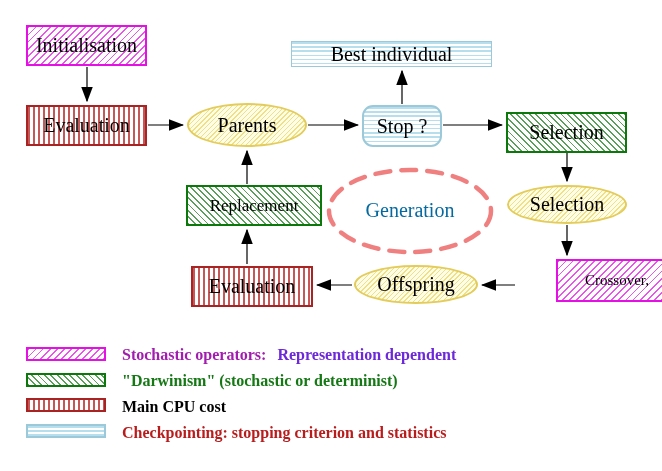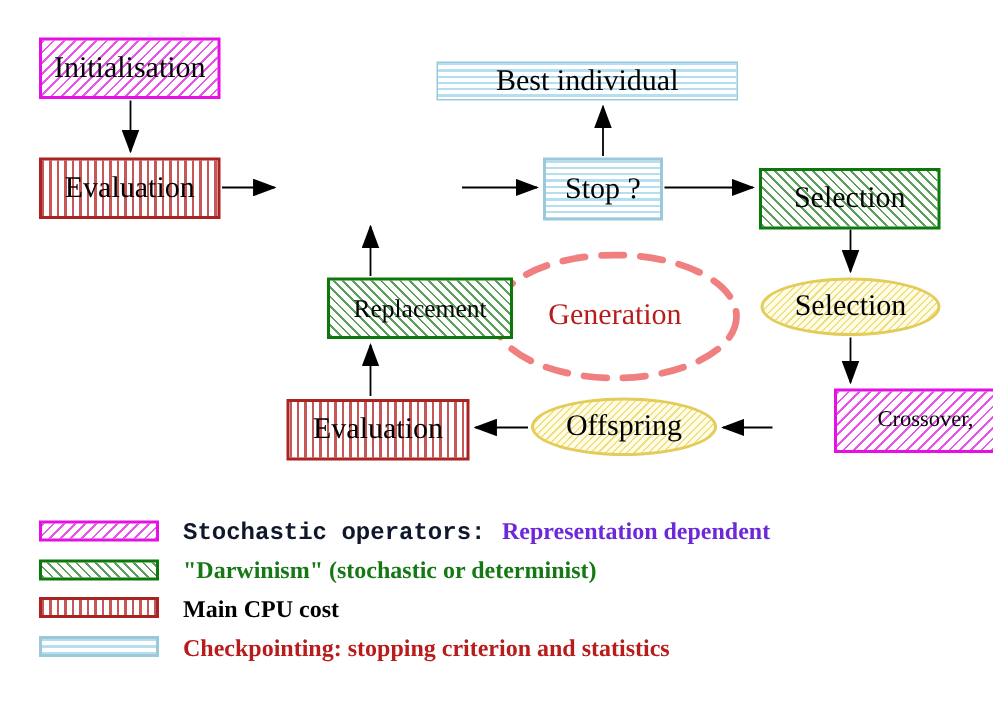--- a/index.html
+++ b/index.html
@@ -26,25 +26,25 @@
     background:repeating-linear-gradient(90deg,#c75757 0 1.6px,rgba(0,0,0,0) 1.6px 5px) #fff;
   }
   .p-cyan {
     border:2px solid #9cc9da;
     background:repeating-linear-gradient(180deg,#b5dfee 0 1.5px,rgba(0,0,0,0) 1.5px 4.2px) #fff;
   }
   .p-yellow {
     border:2px solid #e3cc5a; border-radius:50%;
     background:repeating-linear-gradient(135deg,#efe083 0 1px,rgba(0,0,0,0) 1px 3.4px) #fffce8;
   }
-  .rounded { border-radius:0;text-align:right; }
+  .rounded { border-radius:11px;text-align:right; }
   .small-two-line { font-size:15px; line-height:1.3; }
   .generation-label {
     position:absolute; left:348px; top:199px; width:124px; text-align:center;
-    color:#b91c1c; font-size:20px;
+    color:#0369a1; font-size:20px;
   }
   
   .sw { position:absolute; left:26px; width:80px; height:14px; box-sizing:border-box; }
   .lt { position:absolute; left:122px; font-size:16px; font-weight:bold; white-space:nowrap; }
   .lt .part2 { margin-left:11px; }
   .arrows { position:absolute; left:0; top:0; pointer-events:none; }
 </style>
 </head>
 <body>
 
@@ -71,20 +71,23 @@
   </svg>
 
   <div class="node p-magenta" style="left:26px;top:25px;width:121px;height:41px;">
     <span>Initialisation</span>
   </div>
 
   <div class="node p-red" style="left:26px;top:105px;width:121px;height:41px;">
     <span>Evaluation</span>
   </div>
 
+  <div class="node p-yellow" style="left:187px;top:103px;width:120px;height:44px;">
+    <span>Parents</span>
+  </div>
 
   <div class="node p-cyan" style="left:291px;top:41px;width:201px;height:26px;border-width:1.5px;">
     <span>Best individual</span>
   </div>
 
   <div class="node p-cyan rounded" style="left:362px;top:105px;width:80px;height:42px;">
     <span>Stop ?</span>
   </div>
 
   <div class="node p-green" style="left:506px;top:112px;width:121px;height:41px;">
@@ -100,29 +103,29 @@
   </div>
 
   <div class="node p-yellow" style="left:354px;top:265px;width:124px;height:39px;">
     <span>Offspring</span>
   </div>
 
   <div class="node p-red" style="left:191px;top:266px;width:122px;height:41px;">
     <span>Evaluation</span>
   </div>
 
-  <div class="node p-green" style="left:186px;top:185px;width:124px;height:41px;font-size:17px;margin-left:32px;">
+  <div class="node p-green" style="left:186px;top:185px;width:136px;height:41px;font-size:17px;">
     <span>Replacement</span>
   </div>
 
   <div class="generation-label">Generation</div>
 
   <div class="sw p-magenta" style="top:347px;"></div>
   <div class="lt" style="top:346px;">
-    <span style="color:#0f172a;font-family:Liberation Mono, monospace;">Stochastic operators:</span><span class="part2" style="color:#6d28d9;">Representation dependent</span>
+    <span style="color:#a21caf;">Stochastic operators:</span><span class="part2" style="color:#6d28d9;">Representation dependent</span>
   </div>
 
   <div class="sw p-green" style="top:373px;"></div>
   <div class="lt" style="top:372px;color:#157815;">
     <span>"Darwinism" (stochastic or determinist)</span>
   </div>
 
   <div class="sw p-red" style="top:398px;"></div>
   <div class="lt" style="top:398px;color:#000000;">
     <span>Main CPU cost</span>

